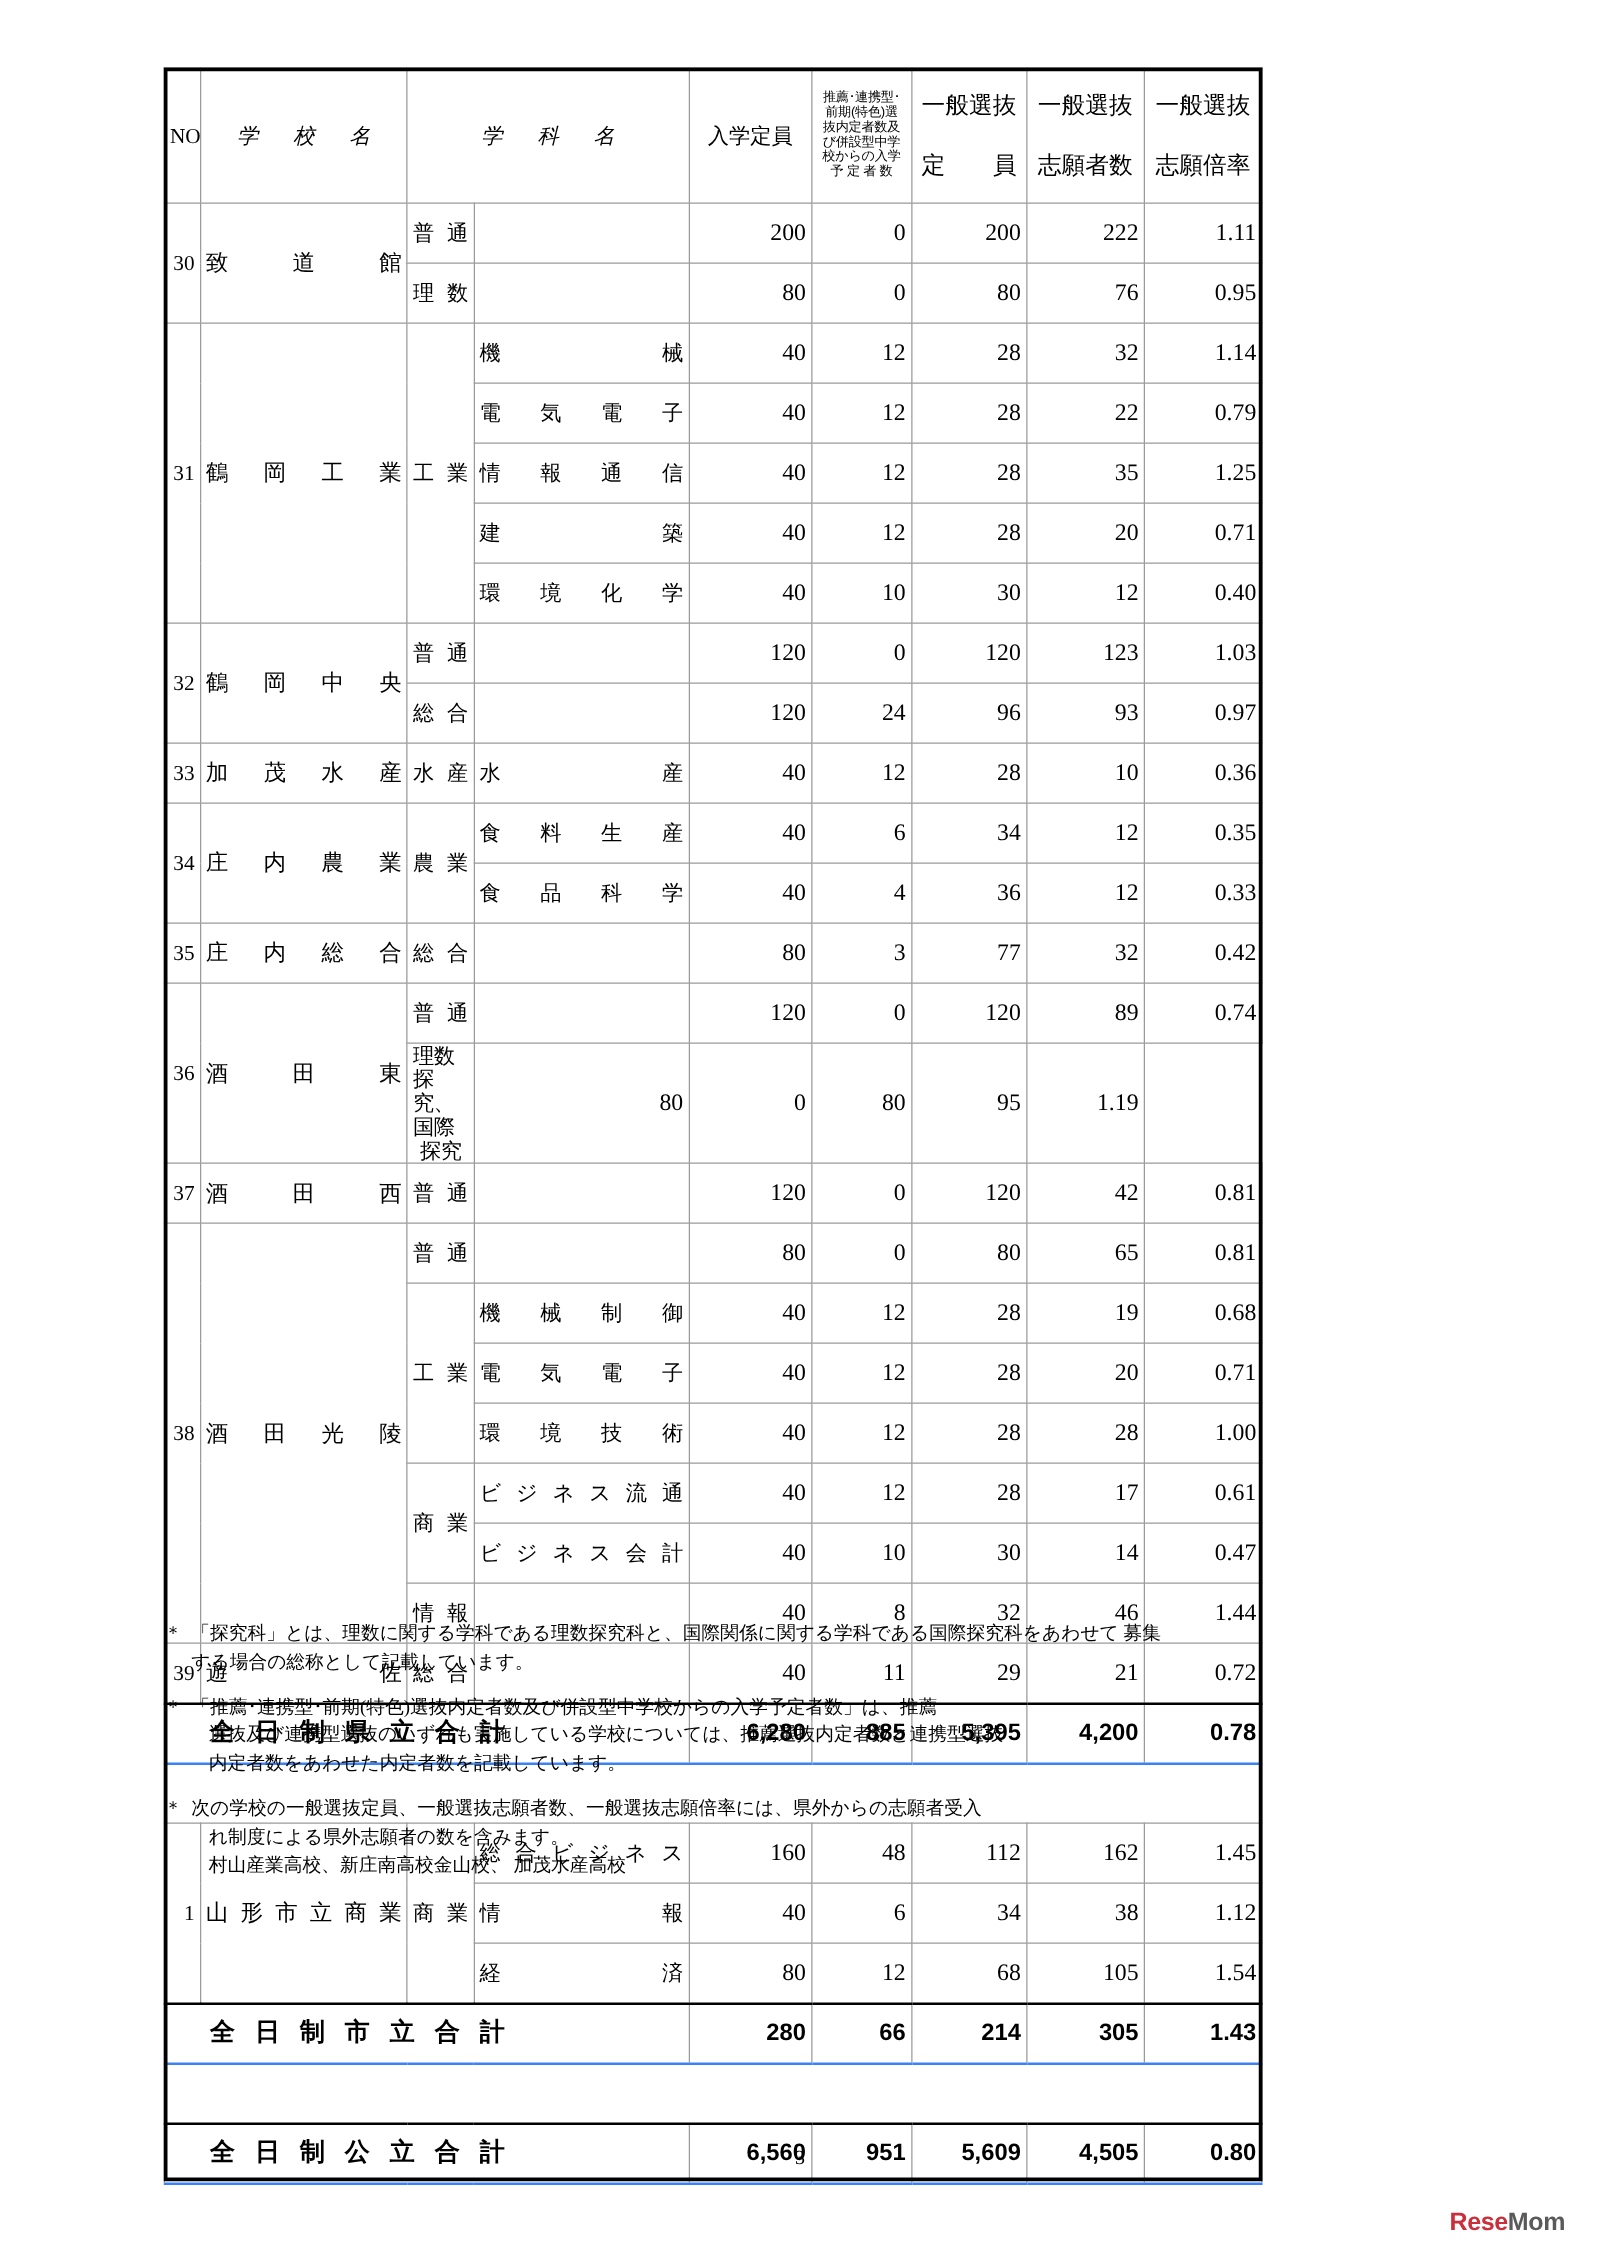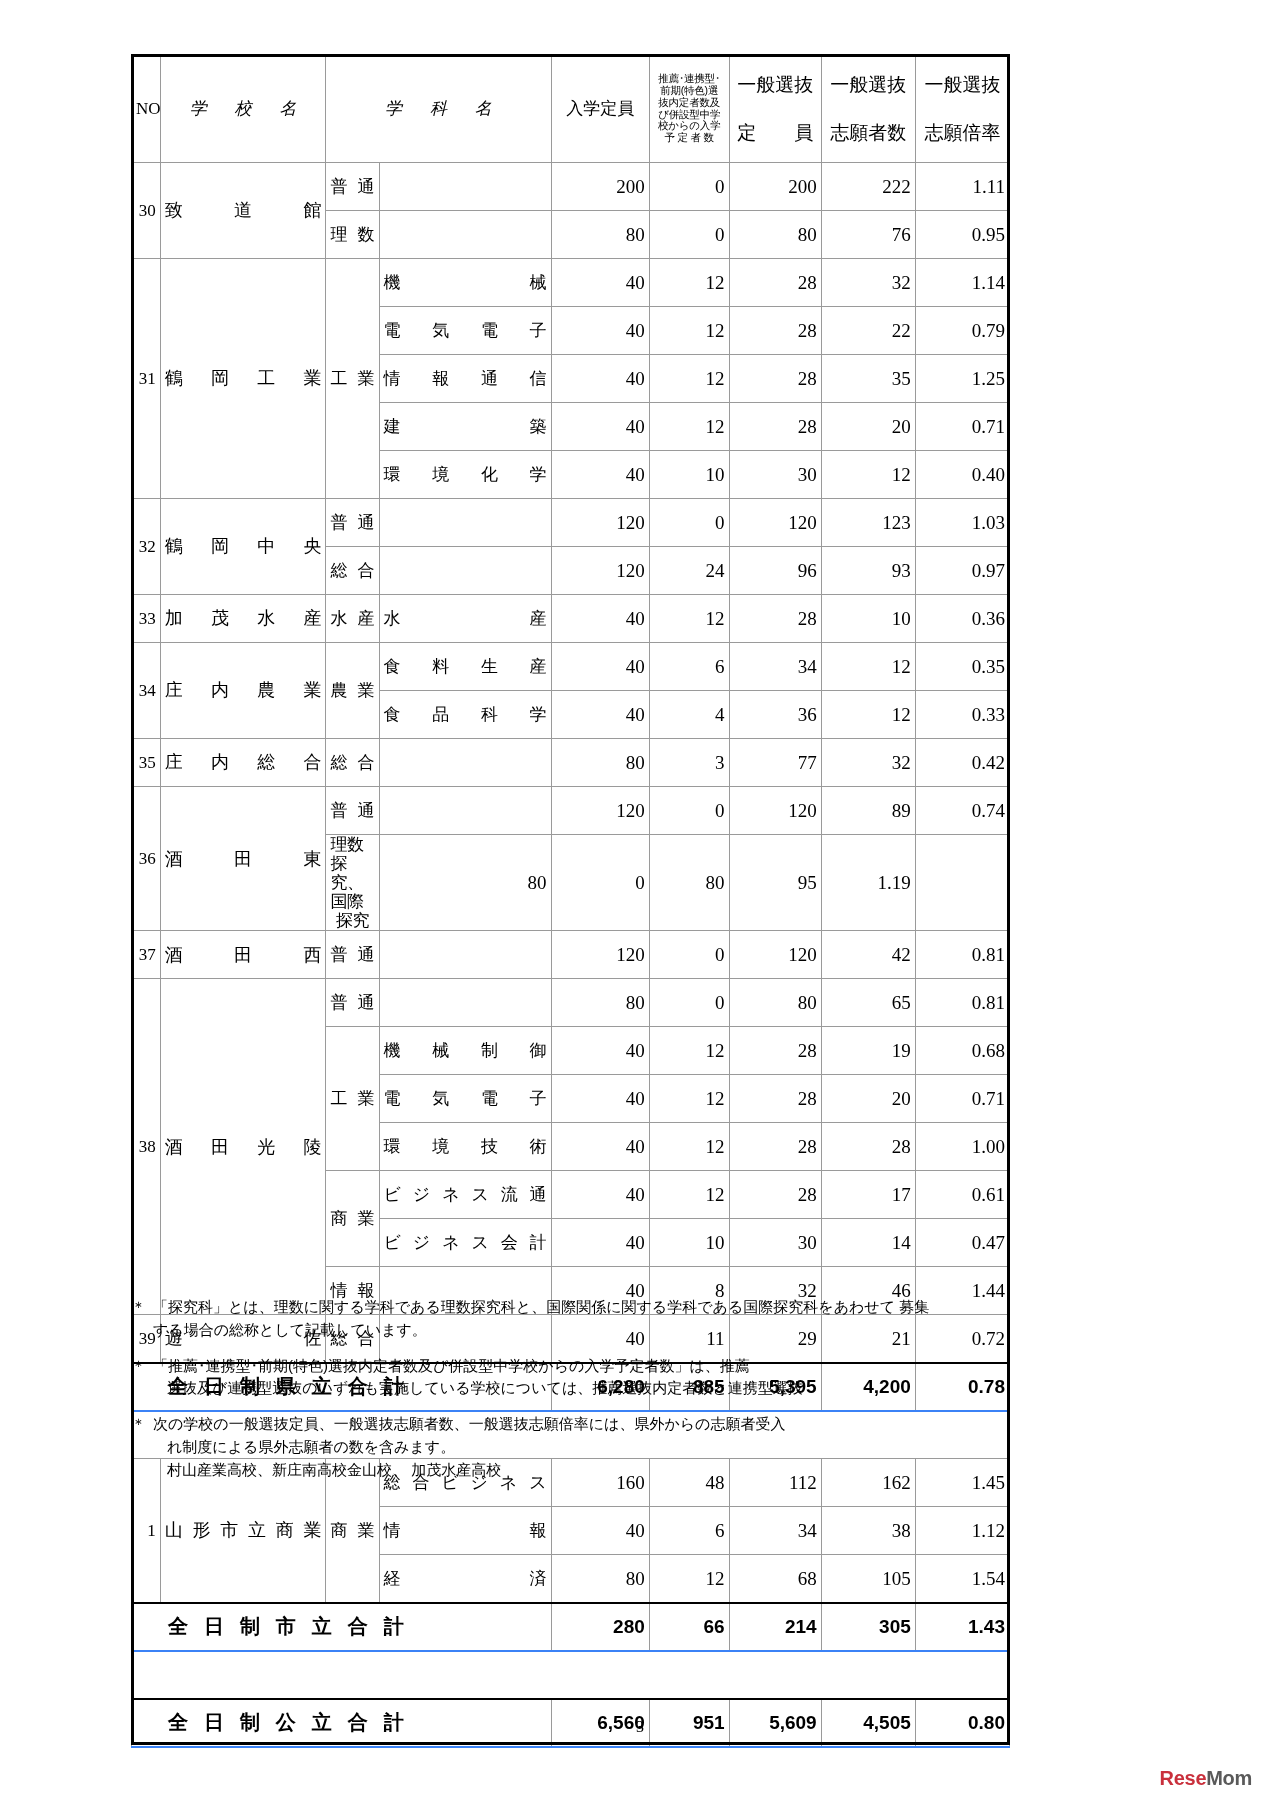--- a/index.html
+++ b/index.html
@@ -110,21 +110,21 @@
   .notes {
     position:absolute;
     left:131px; top:1296px;
     width:910px;
     font-family:"Liberation Sans","DejaVu Sans",sans-serif;
     font-size:15px;
     line-height:1.52;
   }
   .note { display:flex; margin-bottom:13px; }
   .note .ast { width:22px; flex:0 0 22px; font-size:15px; }
-  .note .body { flex:1; }
+  .note .body { flex:1;font-family:Liberation Serif, serif; }
   .note .body div { white-space:nowrap; }
   .ind1 { padding-left:14px; }
 
   
   .pageno {
     position:absolute; left:0; top:1718px; width:1280px;
     text-align:center; font-size:16px;
     font-family:"Liberation Serif","DejaVu Serif",serif;
   }
 
@@ -481,20 +481,21 @@
         <div class="body">
           <div>「探究科」とは、理数に関する学科である理数探究科と、国際関係に関する学科である国際探究科をあわせて 募集</div>
           <div>する場合の総称として記載しています。</div>
         </div>
       </div>
       <div class="note">
         <div class="ast">＊</div>
         <div class="body">
           <div>「推薦･連携型･前期(特色)選抜内定者数及び併設型中学校からの入学予定者数」は、推薦</div>
           <div class="ind1">選抜及び連携型選抜のいずれも実施している学校については、推薦選抜内定者数と連携型選抜</div>
+          <div class="ind1">内定者数をあわせた内定者数を記載しています。</div>
         </div>
       </div>
       <div class="note">
         <div class="ast">＊</div>
         <div class="body">
           <div>次の学校の一般選抜定員、一般選抜志願者数、一般選抜志願倍率には、県外からの志願者受入</div>
           <div class="ind1">れ制度による県外志願者の数を含みます。</div>
           <div class="ind1">村山産業高校、新庄南高校金山校、 加茂水産高校</div>
         </div>
       </div>

